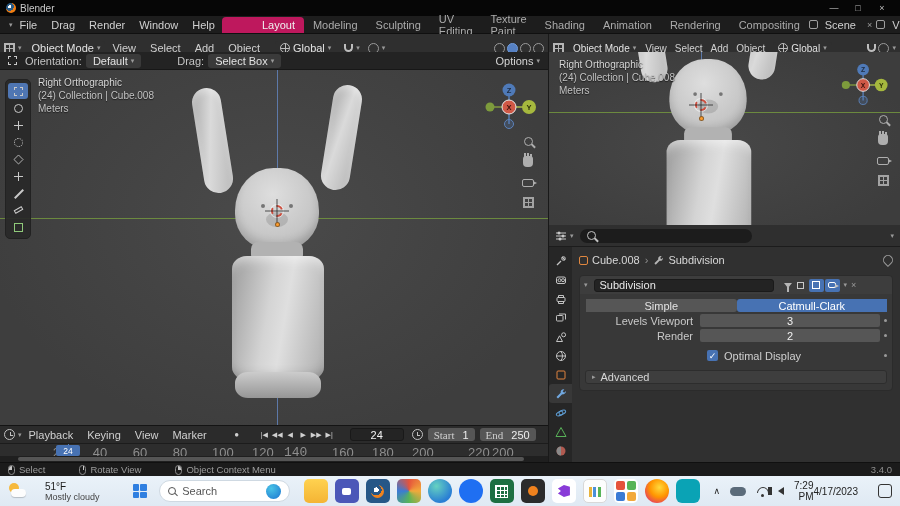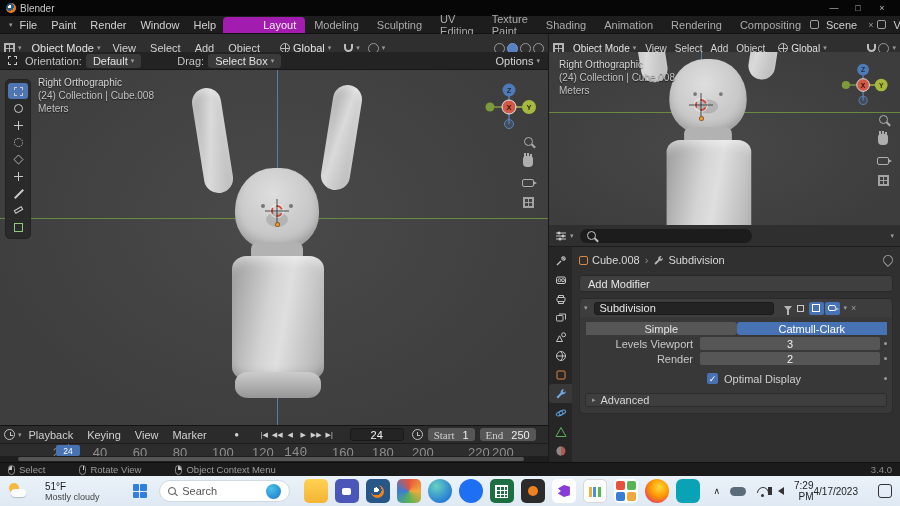--- a/index.html
+++ b/index.html
@@ -13,21 +13,21 @@
 
   
   .titlebar{left:0;top:0;width:900px;height:16px;background:#060606;display:flex;align-items:center;justify-content:space-between;padding:0 6px;}
   .titlebar .t-label{color:#c8c8c8;font-size:10px;margin-left:4px;}
   .blender-dot{width:10px;height:10px;border-radius:50%;background:radial-gradient(circle at 38% 38%,#fff 0 18%,#2a5c87 19% 45%,#ef7d13 46%);display:inline-block;}
   .win-btn{width:24px;height:14px;display:inline-flex;align-items:center;justify-content:center;color:#bbb;font-size:9px;}
 
   
   .topbar{left:0;top:16px;width:900px;height:18px;background:#1d1d1d;display:flex;align-items:center;border-bottom:1px solid #101010;}
   .ws-tab{padding:2px 9px;color:#ababab;border-radius:4px 4px 0 0;}
-  .ws-tab.active{background:#a21caf;color:#f0f0f0;padding-left:40px;}
+  .ws-tab.active{background:#be185d;color:#f0f0f0;padding-left:40px;}
   .scene-blk{margin-left:auto;display:flex;align-items:center;color:#cfcfcf;}
   .mini-ic{width:12px;height:12px;display:inline-block;margin:0 3px;}
   .sq-ic{width:9px;height:9px;border:1px solid #9f9f9f;display:inline-block;border-radius:2px;}
   .x-ic{color:#9a9a9a;font-size:9px;padding:0 4px;}
 
   
   .ed-header{height:18px;background:#2f2f2f;border-bottom:1px solid #191919;display:flex;align-items:center;padding:14px 4px;}
   .hdr-left{left:0;top:34px;width:548px;}
   .hdr-right{left:548px;top:34px;width:352px;border-left:1px solid #191919;font-size:10px;}
   .mode-pill{display:flex;align-items:center;background:#2f2f2f;padding:1px 5px;border-radius:3px;color:#e2e2e2;}
@@ -219,21 +219,21 @@
       <span class="win-btn">—</span>
       <span class="win-btn">□</span>
       <span class="win-btn">×</span>
     </div>
   </div>
 
   <div class="abs topbar">
     <span class="mini-ic blender-dot"></span>
     <span class="chev">▾</span>
     <span class="menu-item">File</span>
-    <span class="menu-item">Paint</span>
+    <span class="menu-item">Drag</span>
     <span class="menu-item">Render</span>
     <span class="menu-item">Window</span>
     <span class="menu-item">Help</span>
     <span class="ws-tab active">Layout</span>
     <span class="ws-tab">Modeling</span>
     <span class="ws-tab">Sculpting</span>
     <span class="ws-tab">UV Editing</span>
     <span class="ws-tab">Texture Paint</span>
     <span class="ws-tab">Shading</span>
     <span class="ws-tab">Animation</span>
@@ -533,23 +533,20 @@
       <span class="obj-ic"></span>
       <span>Cube.008</span>
       <span class="sep">›</span>
       <svg width="11" height="11" viewBox="0 0 16 16" style="margin-right:4px;">
           <path d="M11.5 1.5a4 4 0 0 0-3.9 4.9L2 12l2 2 5.6-5.6A4 4 0 0 0 14.5 4l-2.3 2.3-2-2L12.5 2a4 4 0 0 0-1-.5z" fill="#b5b5b5"></path>
         </svg>
       <span>Subdivision</span>
       <span class="pin-ic"></span>
     </div>
 
-    <div class="btn-add">
-      <span>Add Modifier</span>
-    </div>
 
     <div class="mod-panel">
       <div class="mod-hdr">
         <span class="chev" style="margin:0 2px 0 0;">▾</span>
         <div class="name-field">
           <span>Subdivision</span>
         </div>
         <span class="funnel" style="margin-left:6px;"></span>
         <span class="tgl">
             <span class="t-ic" style="width:7px;height:7px;"></span>

